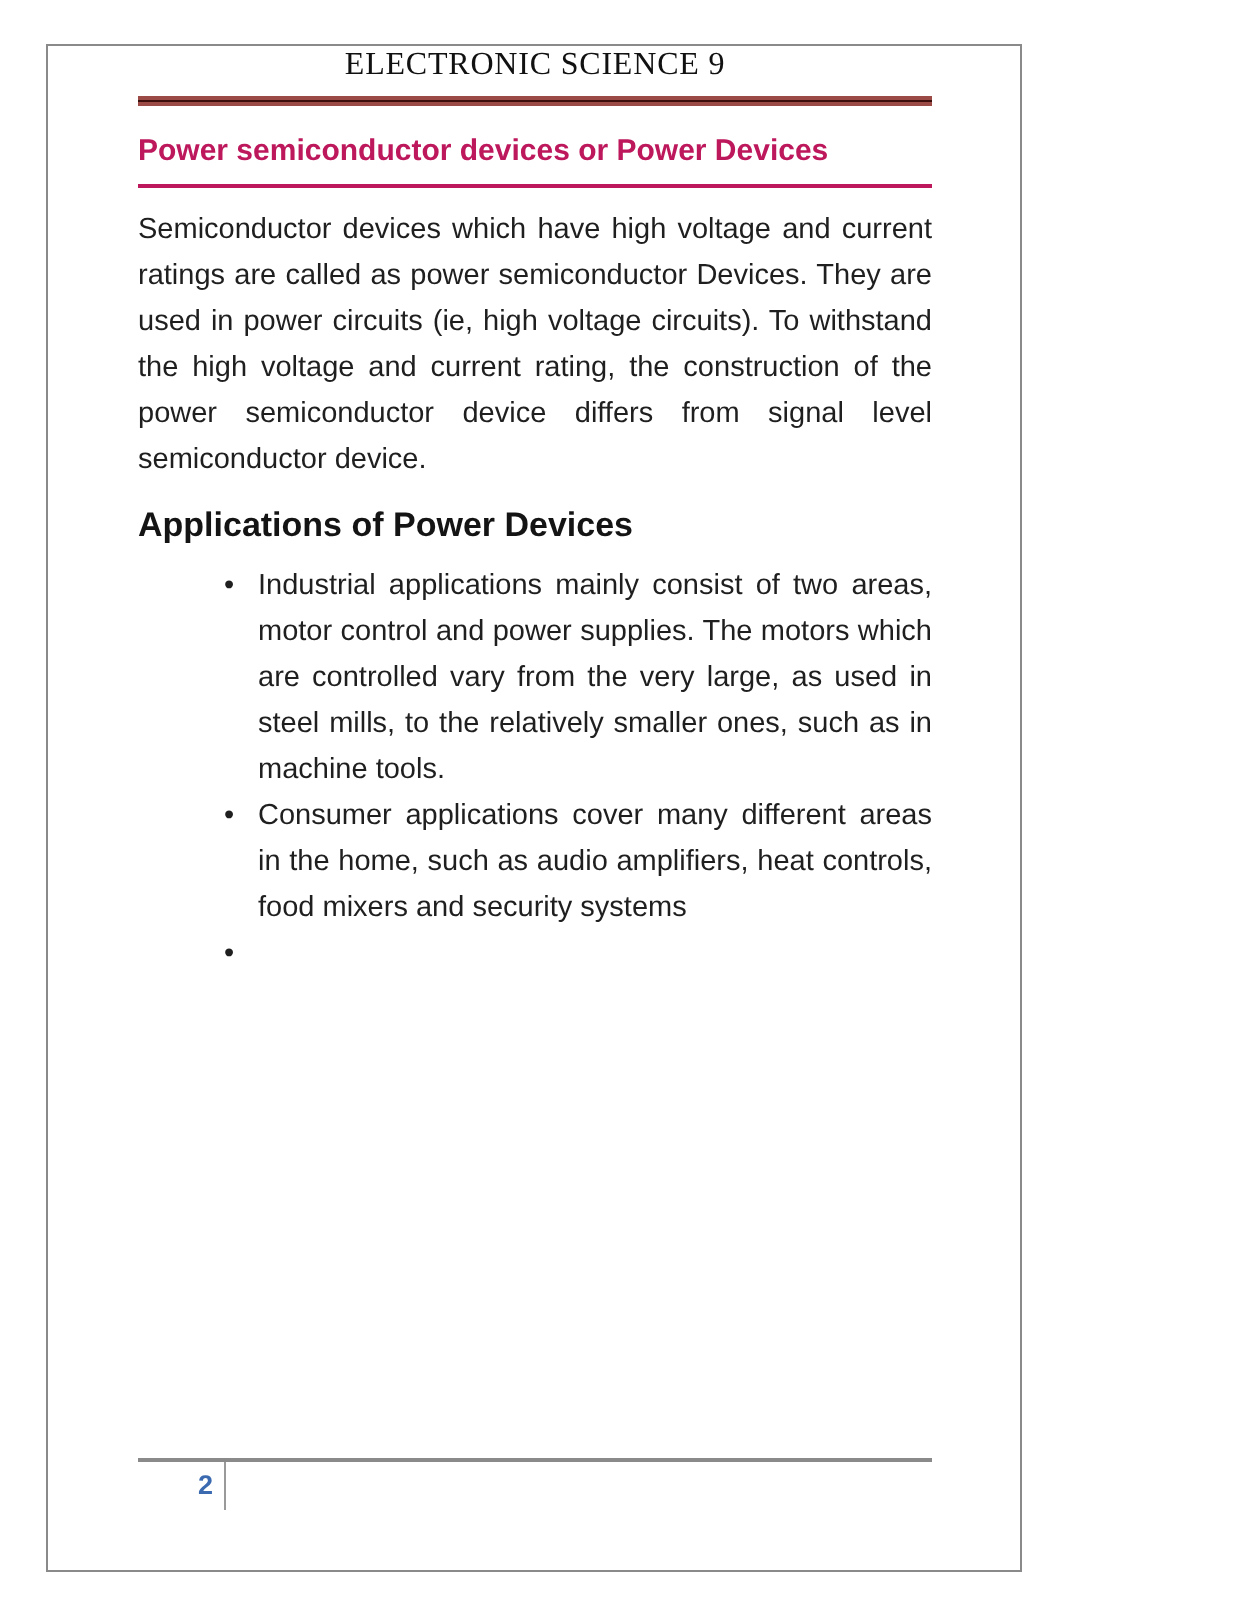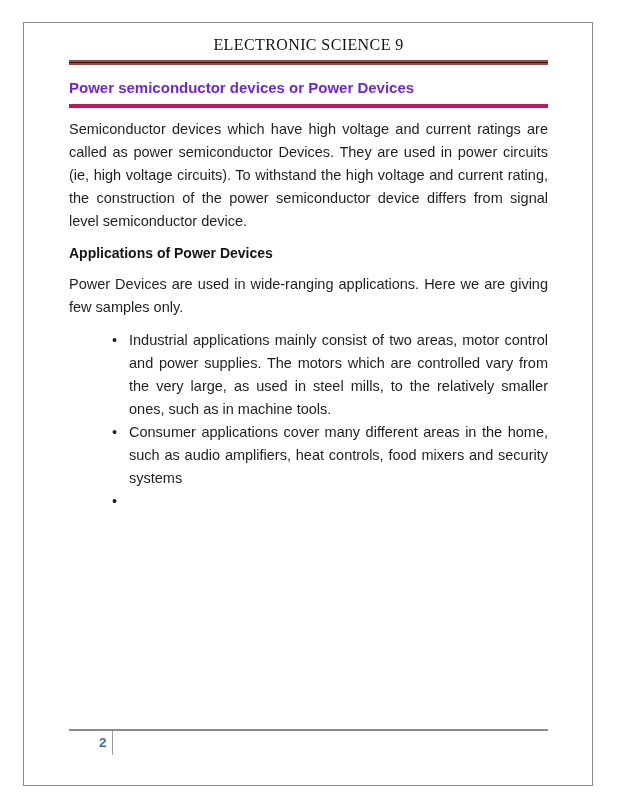--- a/index.html
+++ b/index.html
@@ -8,25 +8,25 @@
     width: 618px;
     height: 800px;
     background: #ffffff;
     font-family: "Liberation Sans", sans-serif;
     overflow: hidden;
   }
   .page {
     position: absolute;
     left: 23px;
     top: 22px;
-    width: 570px;
+    width: 488px;
     height: 764px;
     box-sizing: border-box;
     border: 1.5px solid var(--page_border_gray, #8a8a8a);
-    padding: 12px 44px 0 45px;
+    padding: 0 44px 0 45px;
     background: #ffffff;
     color: #1f1f1f;
   }
   .doc-title {
     text-align: center;
     font-family: "Liberation Serif", serif;
     font-size: 16px;
     line-height: 20px;
     letter-spacing: 0.4px;
     color: #111111;
@@ -44,31 +44,31 @@
       var(--accent_rule_outer, #9b4a46) 3.2px,
       var(--accent_rule_outer, #9b4a46) 5px
     );
   }
   .section-heading {
     font-size: 15px;
     font-weight: 700;
     line-height: 19px;
     margin: 13px 0 0 0;
     padding-bottom: 7px;
-    border-bottom: 4px solid #be185d;
-    color: #6d28d9;
+    border-bottom: 2px solid #be185d;
+    color: #be185d;
   }
   .body-text {
     font-size: 14.5px;
     line-height: 23px;
     text-align: justify;
     margin: 10px 0 0 0;
   }
   .subheading {
-    font-size: 14px;
+    font-size: 17px;
     font-weight: 700;
     line-height: 19px;
     margin: 11px 0 0 0;
     color: #141414;
   }
   ul.bullet-list {
     margin: 10px 0 0 0;
     padding: 0 0 0 60px;
     list-style: none;
   }
@@ -125,21 +125,20 @@
 
   <div class="section-heading">Power semiconductor devices or Power Devices</div>
 
   <p class="body-text">Semiconductor devices which have high voltage and current ratings are called as power semiconductor Devices. They are used in power circuits (ie, high voltage circuits). To withstand the high voltage and current rating, the construction of the power semiconductor device differs from signal level semiconductor device.</p>
 
 
 
 
   <div class="subheading">Applications of Power Devices</div>
 
-  <p class="body-text">Power Devices are used in wide-ranging applications. Here we are giving few samples only.</p>
 
   <ul class="bullet-list">
     <li>
       <span class="bullet-glyph">•</span>
       <span>Industrial applications mainly consist of two areas, motor control and power supplies. The motors which are controlled vary from the very large, as used in steel mills, to the relatively smaller ones, such as in machine tools.</span>
     </li>
     <li>
       <span class="bullet-glyph">•</span>
       <span>Consumer applications cover many different areas in the home, such as audio amplifiers, heat controls, food mixers and security systems</span>
     </li>

